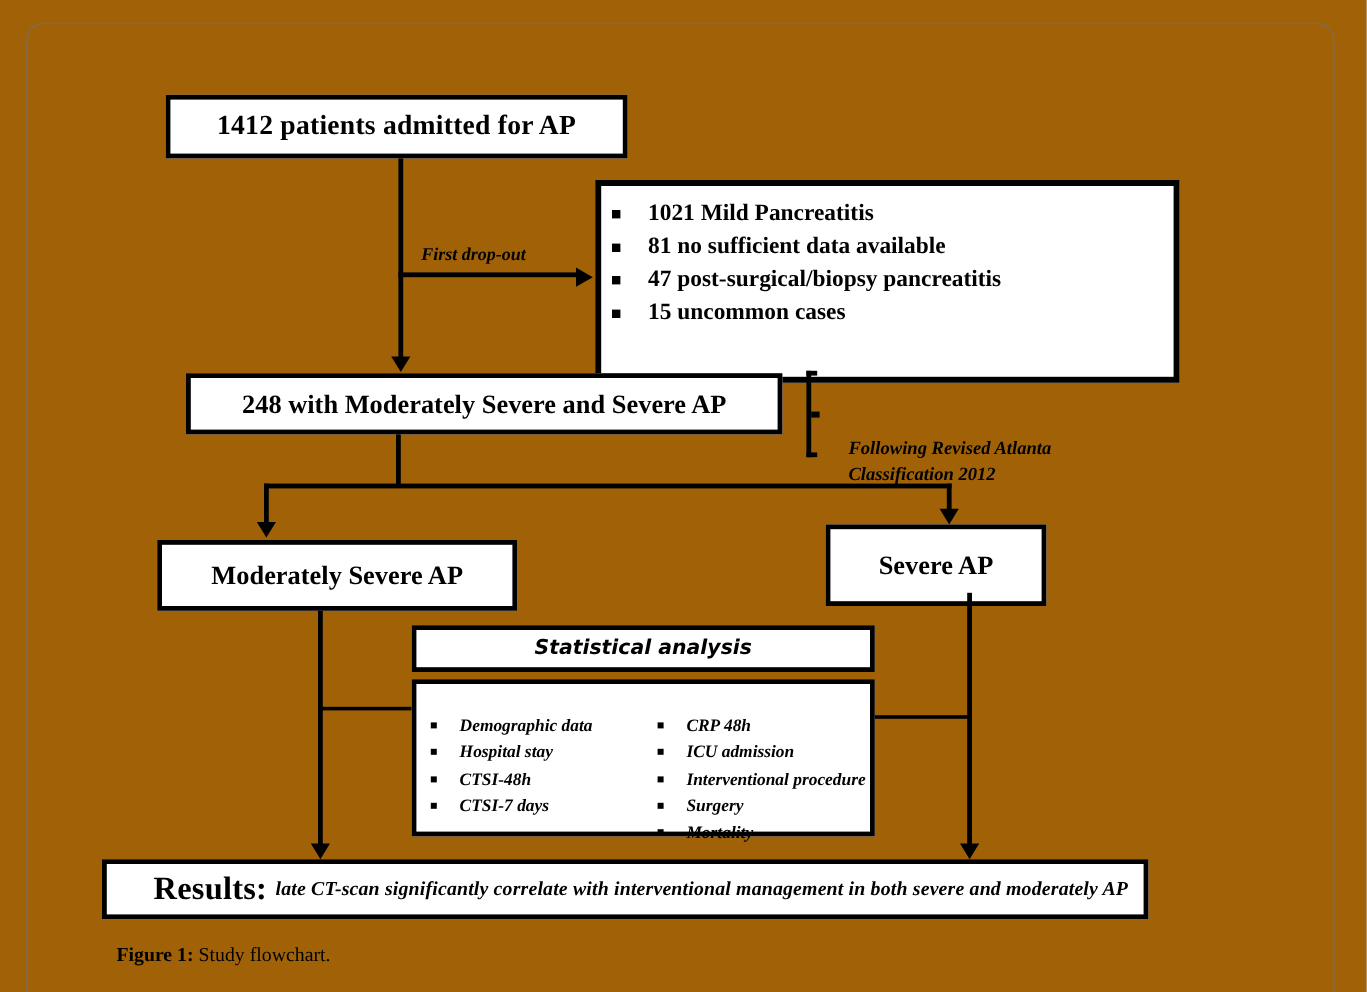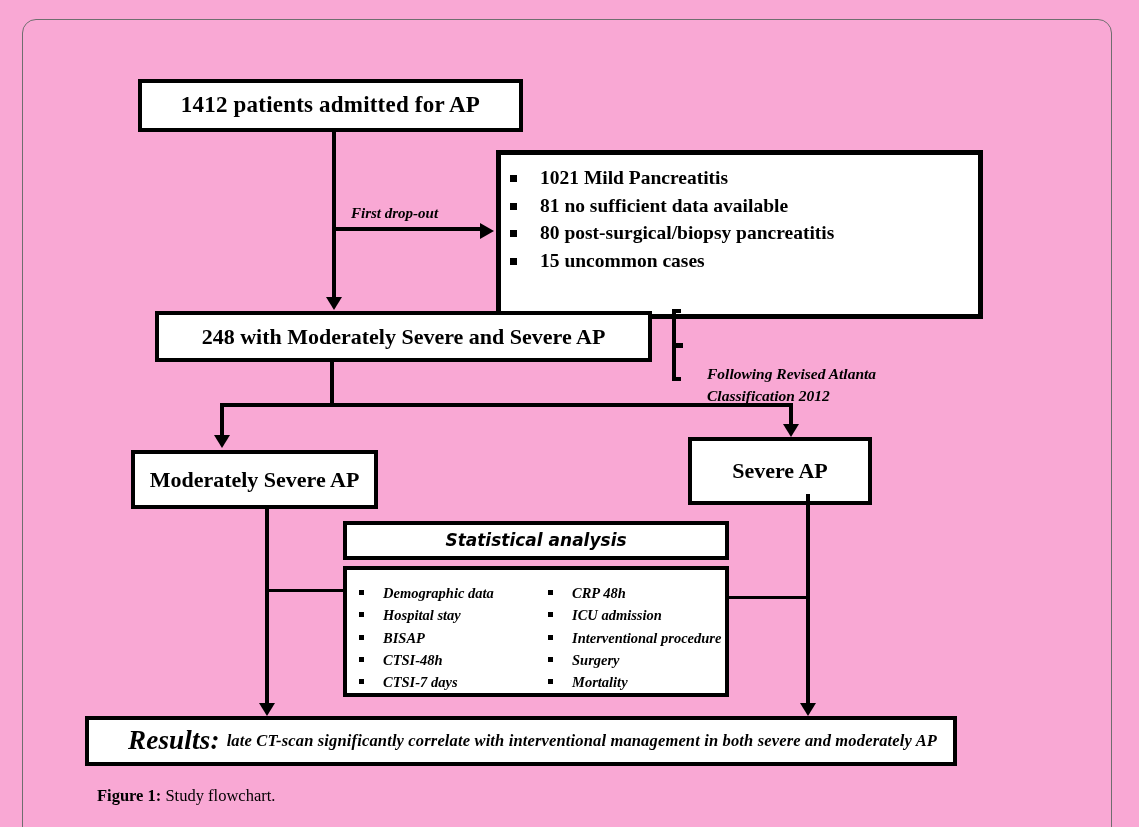--- a/index.html
+++ b/index.html
@@ -11,21 +11,21 @@
   body {
     font-family: "Liberation Serif", "DejaVu Serif", serif;
     color: #000000;
   }
 
   #page {
     position: relative;
     width: 1139px;
     height: 827px;
     overflow: hidden;
-    background: #f9a8d4;
+    background: #a16207;
   }
 
   
   #page-frame {
     position: absolute;
     left: 22px;
     top: 19px;
     width: 1090px;
     height: 860px;          
     border: 1px solid #6f6f6f;
@@ -108,21 +108,21 @@
     height: 7px;
     background: #000;
   }
 
   #box-248 {
     left: 155px; top: 311px; width: 497px; height: 51px;
     font-size: 22px;
   }
 
   #box-ms-ap {
-    left: 131px; top: 450px; width: 247px; height: 59px;
+    left: 131px; top: 450px; width: 300px; height: 59px;
     font-size: 22px;
   }
 
   #box-sev-ap {
     left: 688px; top: 437px; width: 184px; height: 68px;
     font-size: 22px;
   }
 
   #box-stat-header {
     left: 343px; top: 521px; width: 386px; height: 39px;
@@ -135,21 +135,21 @@
 
   #box-stat-list {
     left: 343px; top: 566px; width: 386px; height: 131px;
     border-width: 4px;
     display: block;
     padding: 0;
   }
   .stat-cols {
     display: flex;
     height: 100%;
-    padding-top: 12px;
+    padding-top: 24px;
     box-sizing: border-box;
     justify-content: center;
   }
   .stat-col {
     flex: 0 0 50%;
     padding-left: 10px;
     box-sizing: border-box;
   }
   .stat-col ul {
     margin: 0;
@@ -180,21 +180,20 @@
     left: 85px; top: 716px; width: 872px; height: 50px;
     border-width: 4px;
     justify-content: flex-start;
     padding-left: 39px;
     box-sizing: border-box;
   }
   #results-head {
     font-size: 27px;
     font-weight: bold;
     letter-spacing: 0.2px;
-    font-style: italic;
   }
   #results-tail {
     font-size: 16.5px;
     font-weight: bold;
     margin-left: 7px;
     letter-spacing: 0.15px;
     font-style: italic;
   }
 
   
@@ -270,21 +269,21 @@
   <div class="arrow-down" style="left:326px; top:297px;"></div>
 
   <div class="hline" style="left:332px; top:227px; width:150px;"></div>
   <div class="arrow-right" style="left:480px; top:223px;"></div>
   <div id="label-dropout">First drop-out</div>
 
   <div class="fbox" id="box-dropout">
     <ul>
       <li>1021 Mild Pancreatitis</li>
       <li>81 no sufficient  data available</li>
-      <li>80 post-surgical/biopsy pancreatitis</li>
+      <li>47 post-surgical/biopsy pancreatitis</li>
       <li>15 uncommon  cases</li>
     </ul>
   </div>
 
   <div class="fbox" id="box-248">
     <span>248 with Moderately Severe and Severe AP</span>
   </div>
 
   <div id="atlanta-bracket">
     <div class="b-stem"></div>
@@ -326,21 +325,20 @@
   <div class="fbox" id="box-stat-header">
     <span>Statistical analysis</span>
   </div>
 
   <div class="fbox" id="box-stat-list">
     <div class="stat-cols">
       <div class="stat-col">
         <ul>
           <li>Demographic data</li>
           <li>Hospital stay</li>
-          <li>BISAP</li>
           <li>CTSI-48h</li>
           <li>CTSI-7 days</li>
         </ul>
       </div>
       <div class="stat-col">
         <ul>
           <li>CRP 48h</li>
           <li>ICU admission</li>
           <li>Interventional procedure</li>
           <li>Surgery</li>

